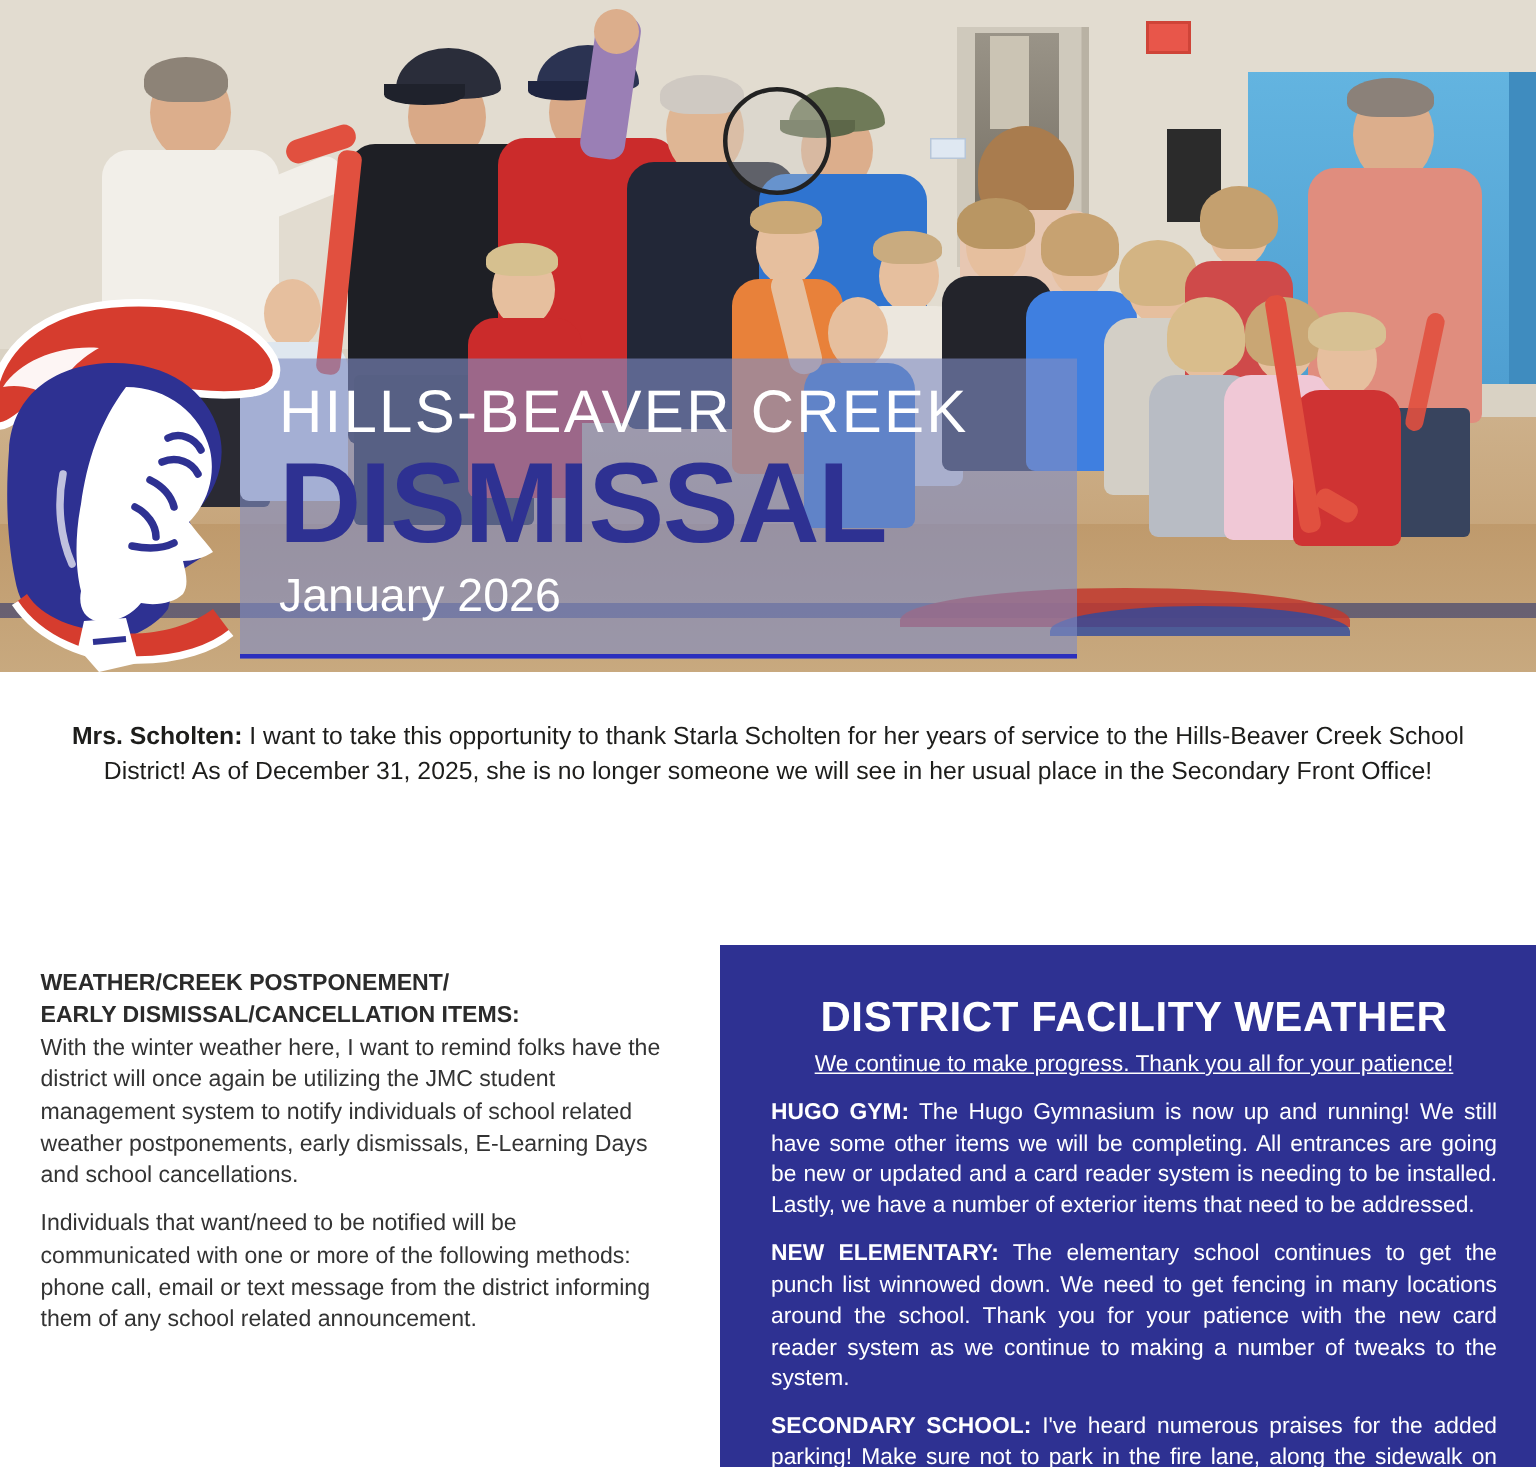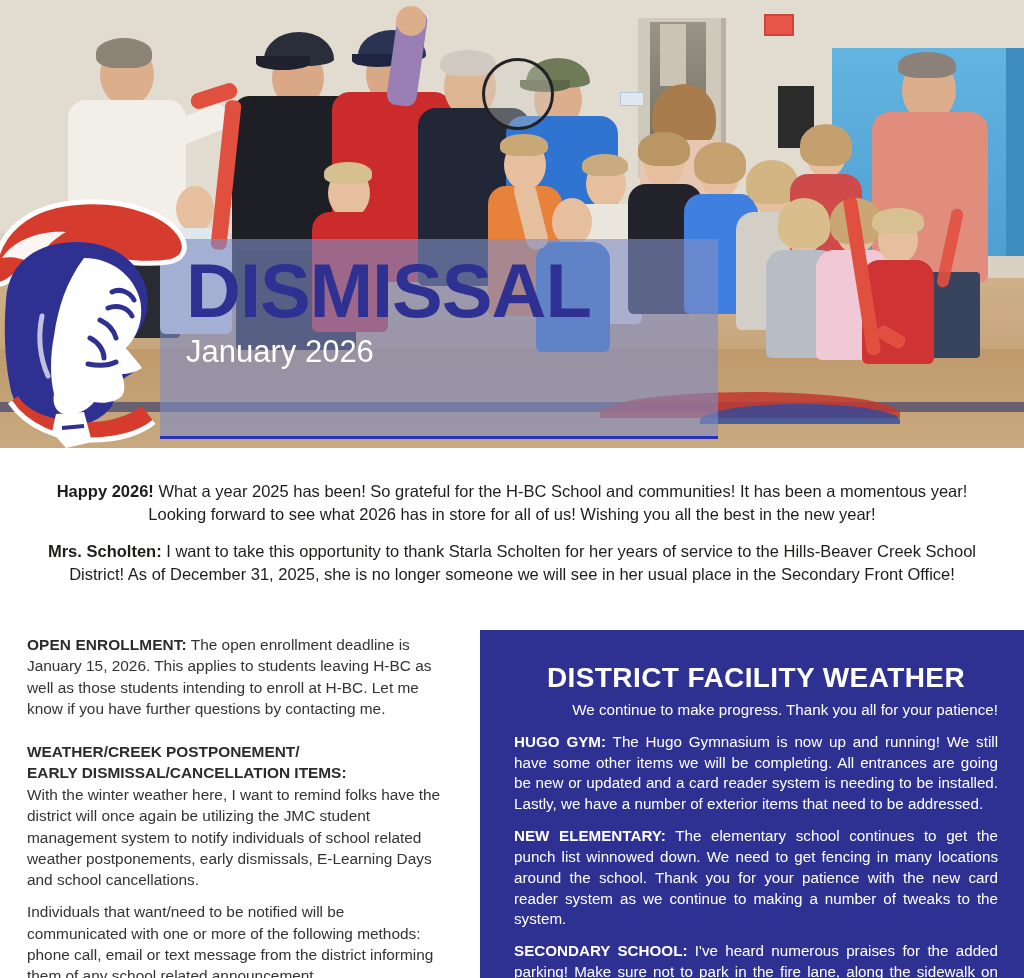--- a/index.html
+++ b/index.html
@@ -204,21 +204,21 @@
     font-weight: 700;
     letter-spacing: .4px;
     margin-bottom: 6px;
   }
   #right-col p {
     font-size: 15.2px;
     line-height: 1.37;
     margin-bottom: 11px;
     text-align: justify;
   }
-  #right-col p.lead { text-align: right; }
+  #right-col p.lead { text-align: center; text-decoration: underline; }
   #right-col b { font-weight: 700; }
   #right-col .clipped { margin-bottom: 0; }
 </style>
 </head>
 <body>
 
 <div id="page">
 
   <div id="hero">
     <div id="photo"></div>
@@ -338,20 +338,21 @@
     <div class="ribbon r5"></div>
 
     <div class="floor-line"></div>
     <div class="court-red"></div>
     <div class="court-blue"></div>
 
     <div class="magnifier"></div>
   </div>
 
   <div id="banner">
+    <div class="kicker">HILLS-BEAVER CREEK</div>
     <div class="word">DISMISSAL</div>
     <div class="date">January 2026</div>
   </div>
 
   <div id="logo">
     <svg viewBox="0 0 210 252" width="210" height="252">
 
       <path d="M2 86 C0 36 38 8 92 6 C140 4 178 20 190 42 C196 54 190 64 176 66
                C150 70 120 64 96 60 C70 56 44 62 28 76 C18 84 8 92 2 86 Z" fill="#d63c2e"></path>
       <path d="M2 86 C0 36 38 8 92 6 C140 4 178 20 190 42 C196 54 190 64 176 66
@@ -379,28 +380,26 @@
       <path d="M18 206 C34 230 66 244 100 244 C128 244 150 236 162 226
                L150 210 C134 222 110 228 86 226 C58 224 36 216 26 200 Z" fill="#d63c2e"></path>
       <path d="M18 206 C34 230 66 244 100 244 C128 244 150 236 162 226" fill="none" stroke="#ffffff" stroke-width="5"></path>
 
       <path d="M64 218 L92 216 L100 246 L74 252 L60 236 Z" fill="#ffffff"></path>
       <path d="M70 232 L92 230" stroke="#2e3192" stroke-width="4" fill="none"></path>
     </svg>
   </div>
 
   <div id="intro">
-    <p><b>Happy 2026!</b><span> What a year 2025 has been! So grateful for the H-BC School and communities! It has been a momentous year! Looking forward to see what 2026 has in store for all of us! Wishing you all the best in the new year!</span></p>
     <p><b>Mrs. Scholten:</b><span> I want to take this opportunity to thank Starla Scholten for her years of service to the Hills-Beaver Creek School District! As of December 31, 2025, she is no longer someone we will see in her usual place in the Secondary Front Office!</span></p>
   </div>
 
   <div id="cols">
 
     <div id="left-col">
-      <p><span class="hd">OPEN ENROLLMENT:</span><span> The open enrollment deadline is January 15, 2026. This applies to students leaving H-BC as well as those students intending to enroll at H-BC. Let me know if you have further questions by contacting me.</span></p>
       <div class="gap"></div>
       <div class="blockhd">WEATHER/CREEK POSTPONEMENT/</div>
       <div class="blockhd">EARLY DISMISSAL/CANCELLATION ITEMS:</div>
       <p>With the winter weather here, I want to remind folks have the district will once again be utilizing the JMC student management system to notify individuals of school related weather postponements, early dismissals, E-Learning Days and school cancellations.</p>
       <p>Individuals that want/need to be notified will be communicated with one or more of the following methods: phone call, email or text message from the district informing them of any school related announcement.</p>
     </div>
 
     <div id="right-col">
       <h2>DISTRICT FACILITY WEATHER</h2>
       <p class="lead">We continue to make progress. Thank you all for your patience!</p>

